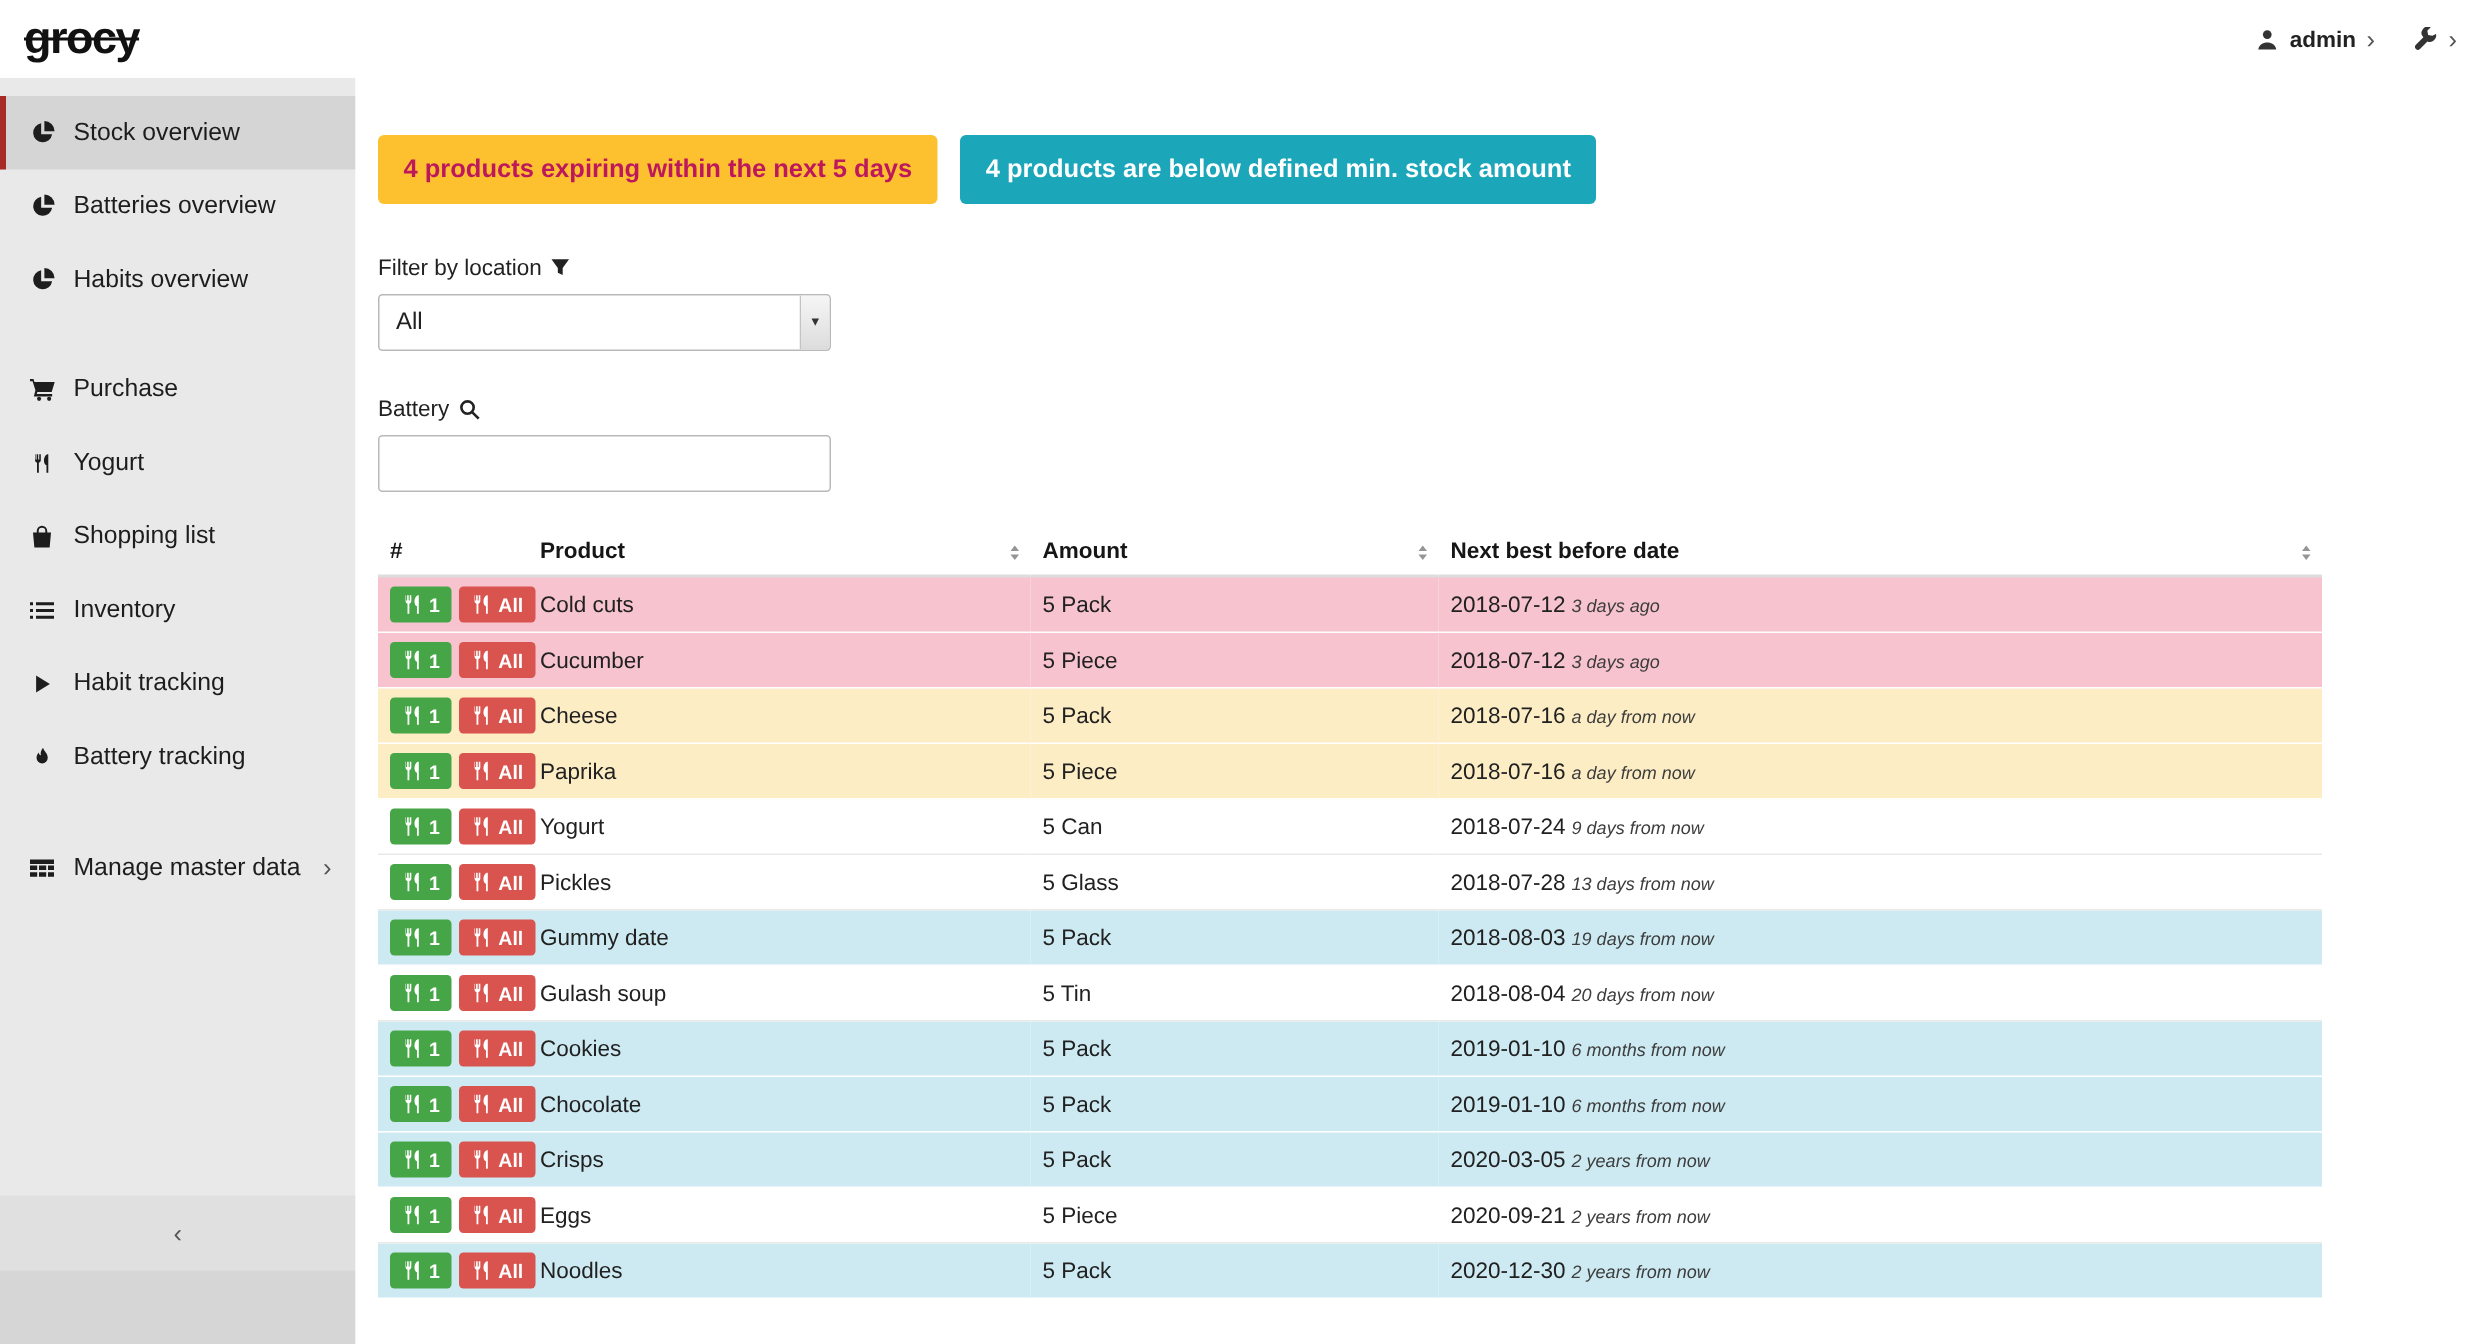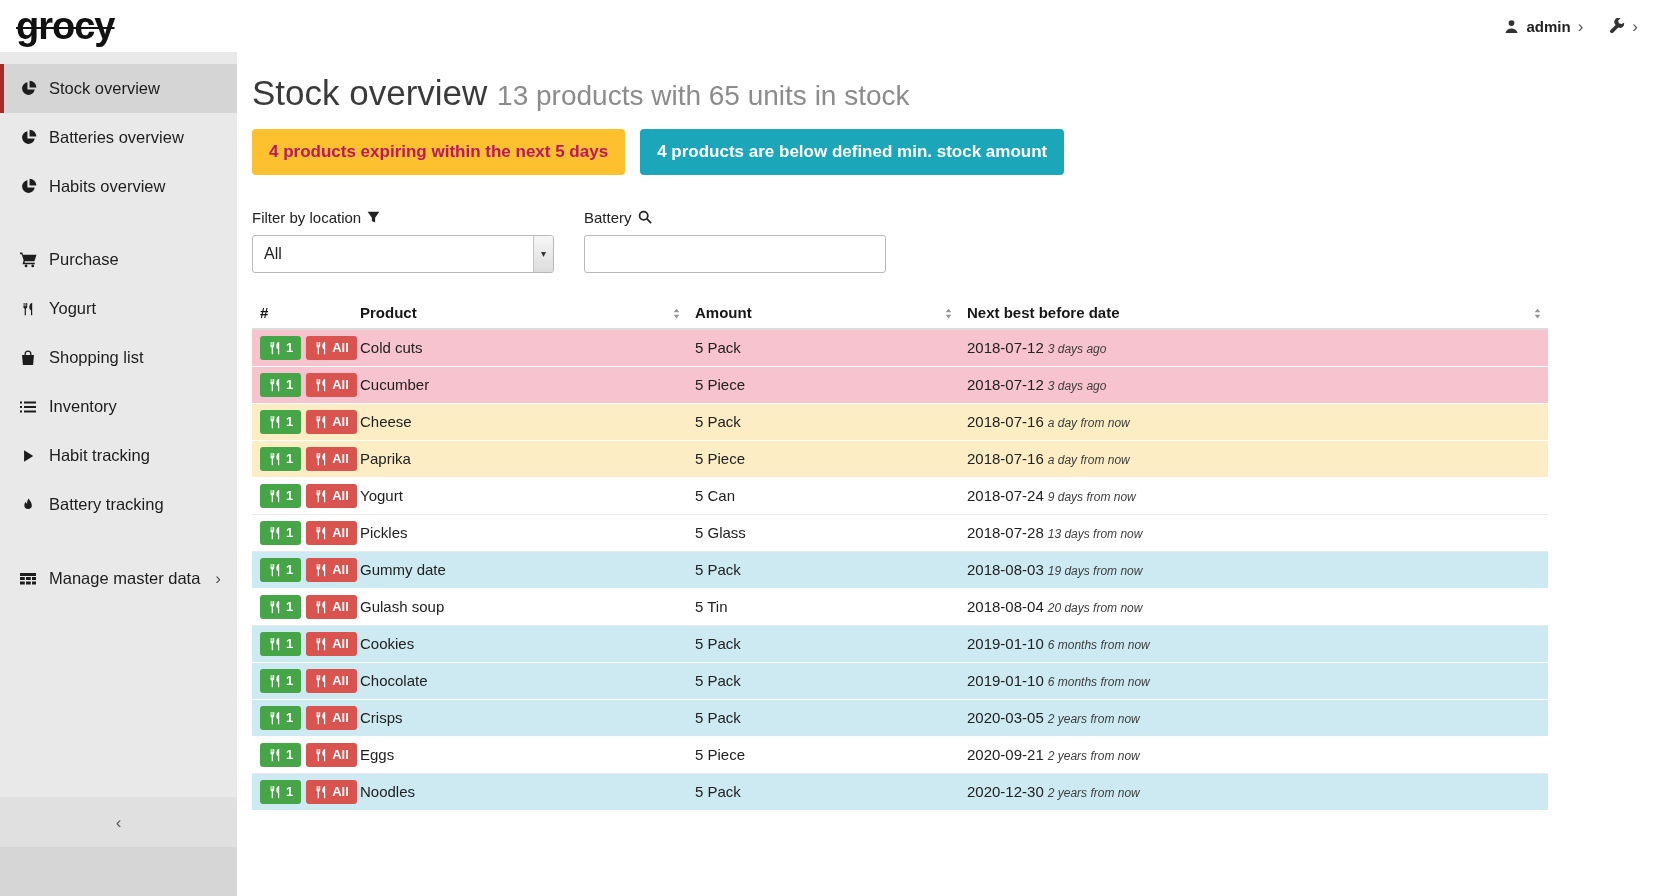--- a/index.html
+++ b/index.html
@@ -13,21 +13,21 @@
     --accent:#a72b26; --row-danger:#f6c3ce; --row-warning:#fcedc4; --row-info:#cdeaf2;
     --btn-green:#46a546; --btn-red:#d9534f;
   }
 
   
   .topbar {
     height:52px; background:#fff; display:flex; align-items:center;
     justify-content:space-between; padding:0 20px 0 16px;
   }
   .logo {
-    font-size:38px; font-weight:800; letter-spacing:-1px; color:#111;
+    font-size:30px; font-weight:800; letter-spacing:-1px; color:#111;
     text-decoration:line-through; text-decoration-thickness:2px; cursor:pointer;
   }
   .topbar-right { display:flex; align-items:center; gap:26px; }
   .menu-chip { display:flex; align-items:center; gap:7px; cursor:pointer; color:#333; }
   .menu-chip .name { font-weight:700; font-size:15px; color:#222; }
   .glyph { font-size:17px; line-height:1; color:#555; }
   .icon { display:inline-flex; align-items:center; justify-content:center; line-height:0; }
 
   
   .app { display:flex; height:844px; }
@@ -54,21 +54,21 @@
   .main { flex:1; padding:22px 0 0 15px; background:#fff; }
   h1.page-title { margin:0 0 4px 0; font-weight:400; font-size:35px; color:#3a3a3a; line-height:1.1; }
   h1.page-title small { font-size:28px; color:#8c8c8c; font-weight:400; }
 
   .alerts { display:flex; gap:15px; margin-top:16px; }
   .alert {
     padding:13px 17px; border-radius:4px; font-size:17px; font-weight:600;
     cursor:pointer; white-space:nowrap;
   }
 
-  .filter-row { display:flex; gap:30px; margin-top:34px; }
+  .filter-row { display:flex; gap:30px; margin-top:34px;flex-direction:column; }
   .filter-block { width:302px; }
   .filter-label { display:flex; align-items:center; gap:6px; font-size:15px; color:#222; }
   .filter-label .icon { color:#222; }
   .select {
     margin-top:9px; height:38px; border:1px solid #b9b9b9; border-radius:3px;
     background:#fff; display:flex; align-items:center; padding-left:11px;
     font-size:16px; cursor:pointer; position:relative;
   }
   .select-btn {
     margin-left:auto; align-self:stretch; width:20px; display:flex; align-items:center;
@@ -236,24 +236,20 @@
       </div>
     <div class="side-footer">
       <span class="icon">
           <span class="glyph">‹</span>
         </span>
     </div>
     <div class="side-footer-strip"></div>
   </nav>
 
   <main class="main">
-    <h1 class="page-title">
-      <span>Stock overview</span>
-      <small>13 products with 65 units in stock</small>
-    </h1>
 
     <div class="alerts">
         <div class="alert" style="background: rgb(253, 193, 47); color: #be185d;">4 products expiring within the next 5 days</div>
         <div class="alert" style="background: rgb(27, 166, 186); color: rgb(255, 255, 255);">4 products are below defined min. stock amount</div>
       </div>
 
     <div class="filter-row">
       <div class="filter-block">
         <div class="filter-label">
           <span>Filter by location</span>

